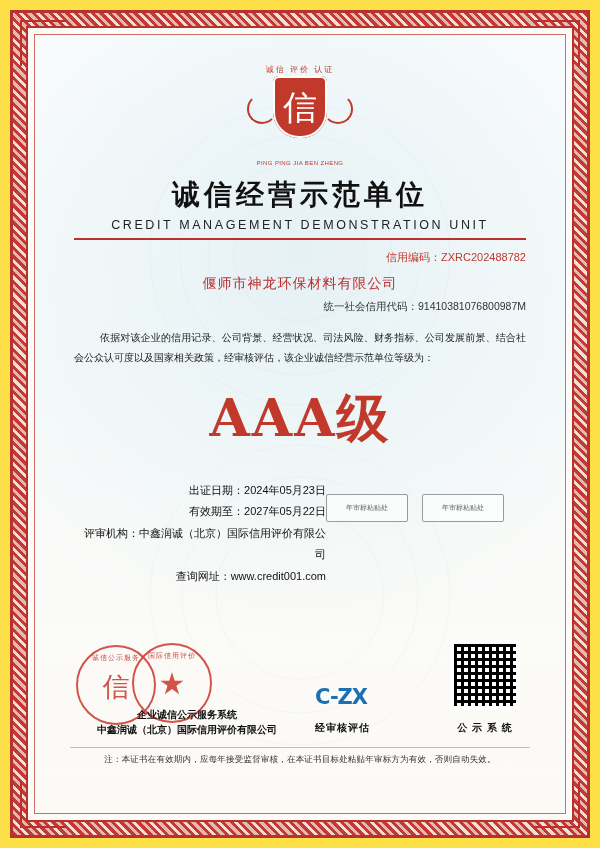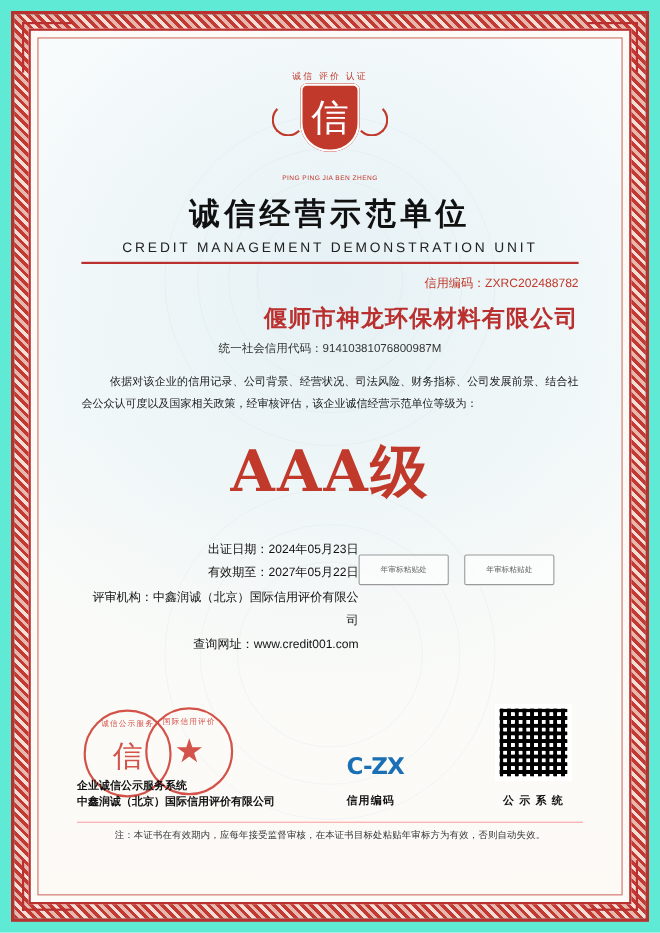--- a/index.html
+++ b/index.html
@@ -13,21 +13,21 @@
     font-family: "Liberation Sans", sans-serif;
     overflow: hidden;
   }
 
   
   .cert {
     position: relative;
     width: 600px;
     height: 848px;
     box-sizing: border-box;
-    background: #5eead4;
+    background: #fde047;
     padding: 8px;
   }
   .border-outer {
     position: absolute;
     inset: 10px;
     border: 3px solid #b9302f;
     background:
       repeating-linear-gradient(45deg,
         #c23a33 0px, #c23a33 3px,
         #e7b9ae 3px, #e7b9ae 6px,
@@ -160,30 +160,30 @@
 
   .credit-code {
     margin-top: 10px;
     text-align: right;
     font-size: 11px;
     color: #c0392b;
   }
 
   .company {
     margin-top: 10px;
-    text-align: right;
-    font-size: 21px;
-    font-weight: bold;
+    text-align: center;
+    font-size: 14px;
+    font-weight: normal;
     color: #b9302f;
     letter-spacing: 1px;
     font-family: "DejaVu Sans", sans-serif;
   }
   .uscc {
     margin-top: 7px;
-    text-align: center;
+    text-align: right;
     font-size: 10.5px;
     color: #333;
   }
 
   .body-text {
     margin-top: 14px;
     font-size: 10px;
     line-height: 2.0;
     color: #1a1a1a;
     text-align: justify;
@@ -286,21 +286,22 @@
   .stamp.right .star {
     position: absolute;
     top: 24px; left: 50%;
     transform: translateX(-50%);
     font-size: 30px;
     line-height: 30px;
     color: #d0453c;
   }
   .stamp-caption {
     position: absolute;
-    bottom: -2px; left: 0; width: 210px;
+    bottom: -2px; left: 12px; width: 210px;
+    text-align: center;
     font-size: 10px;
     font-weight: bold;
     color: #111;
     line-height: 1.5;
   }
 
   .logo-col {
     position: relative;
     width: 90px;
     text-align: left;
@@ -426,21 +427,21 @@
             <div class="star">★</div>
           </div>
           <div class="stamp-caption">
             <div>企业诚信公示服务系统</div>
             <div>中鑫润诚（北京）国际信用评价有限公司</div>
           </div>
         </div>
 
         <div class="logo-col">
           <div class="mutual-logo">C-ZX</div>
-          <div class="col-caption">信用编码</div>
+          <div class="col-caption">经审核评估</div>
         </div>
 
         <div class="qr-col">
           <div class="qr"></div>
           <div class="col-caption">公 示 系 统</div>
         </div>
 
       </div>
 
       <div class="note">注：本证书在有效期内，应每年接受监督审核，在本证书目标处粘贴年审标方为有效，否则自动失效。</div>

